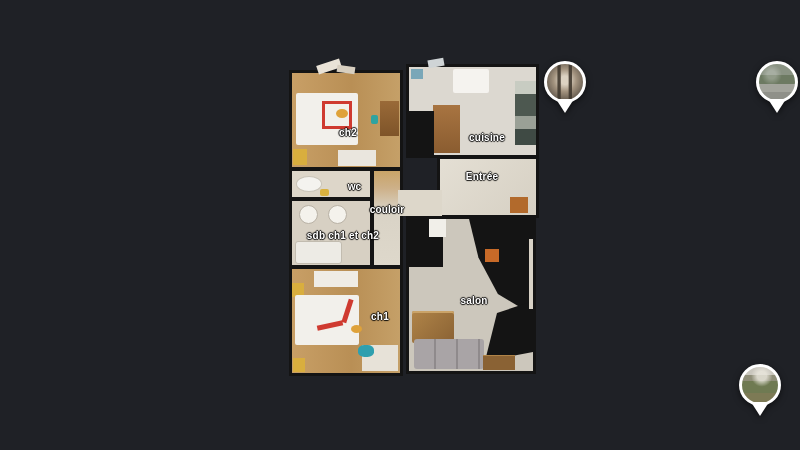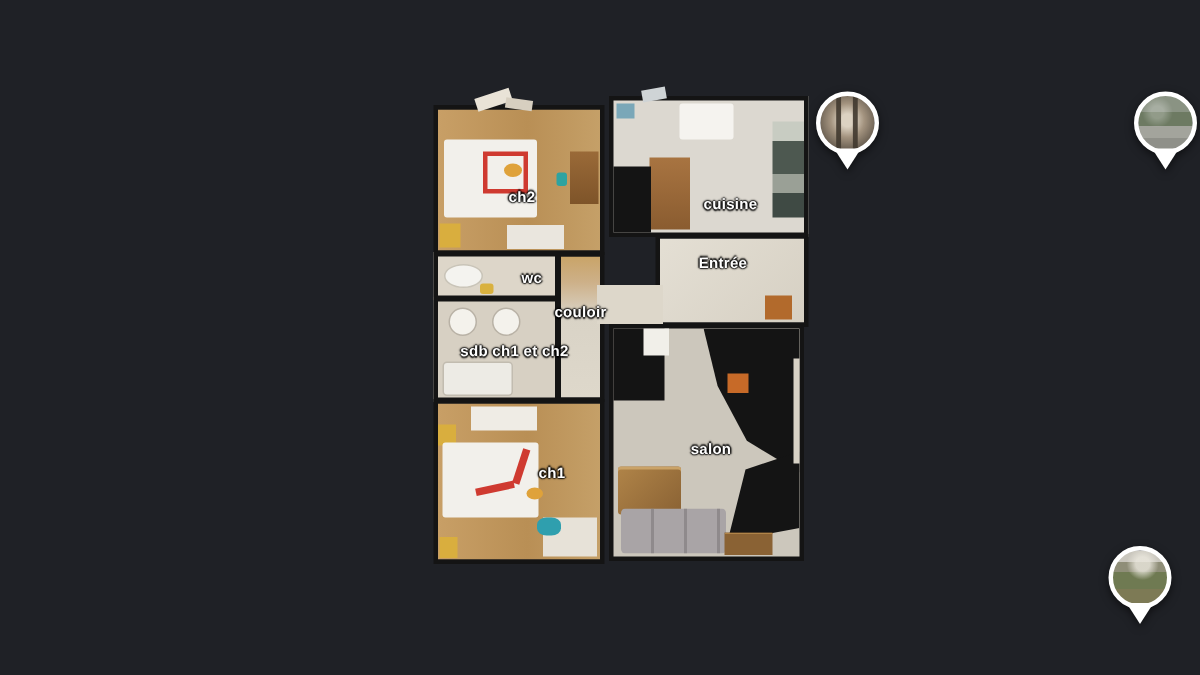--- a/index.html
+++ b/index.html
@@ -76,21 +76,21 @@
   
   .rlabel{
     position:absolute;transform:translate(-50%,-50%);z-index:5;
     color:#fff;font-size:10px;font-weight:bold;letter-spacing:.2px;white-space:nowrap;
     text-shadow:-1px 0 1px rgba(0,0,0,.9),1px 0 1px rgba(0,0,0,.9),0 -1px 1px rgba(0,0,0,.9),0 1px 1px rgba(0,0,0,.9);
   }
   .lbl-ch2{left:348px;top:132px;}
   .lbl-wc{left:342px;top:186px;padding-left:25px;}
   .lbl-couloir{left:387px;top:209px;}
   .lbl-sdb{left:343px;top:235px;}
-  .lbl-ch1{left:368px;top:316px;}
+  .lbl-ch1{left:380px;top:316px;}
   .lbl-cuisine{left:487px;top:137px;}
   .lbl-entree{left:482px;top:176px;}
   .lbl-salon{left:474px;top:300px;}
   
   .pin{position:absolute;width:42px;height:56px;filter:drop-shadow(0 2px 3px rgba(0,0,0,.55));cursor:pointer;}
   .pin-dot{display:block;width:42px;height:42px;border-radius:50%;border:3px solid #ffffff;box-sizing:border-box;}
   .pin-tail{position:absolute;left:50%;top:38px;transform:translateX(-50%);width:0;height:0;
     border-left:9px solid transparent;border-right:9px solid transparent;border-top:14px solid #ffffff;}
   .pin-1{left:544px;top:61px;}
   .pin-2{left:756px;top:61px;}

